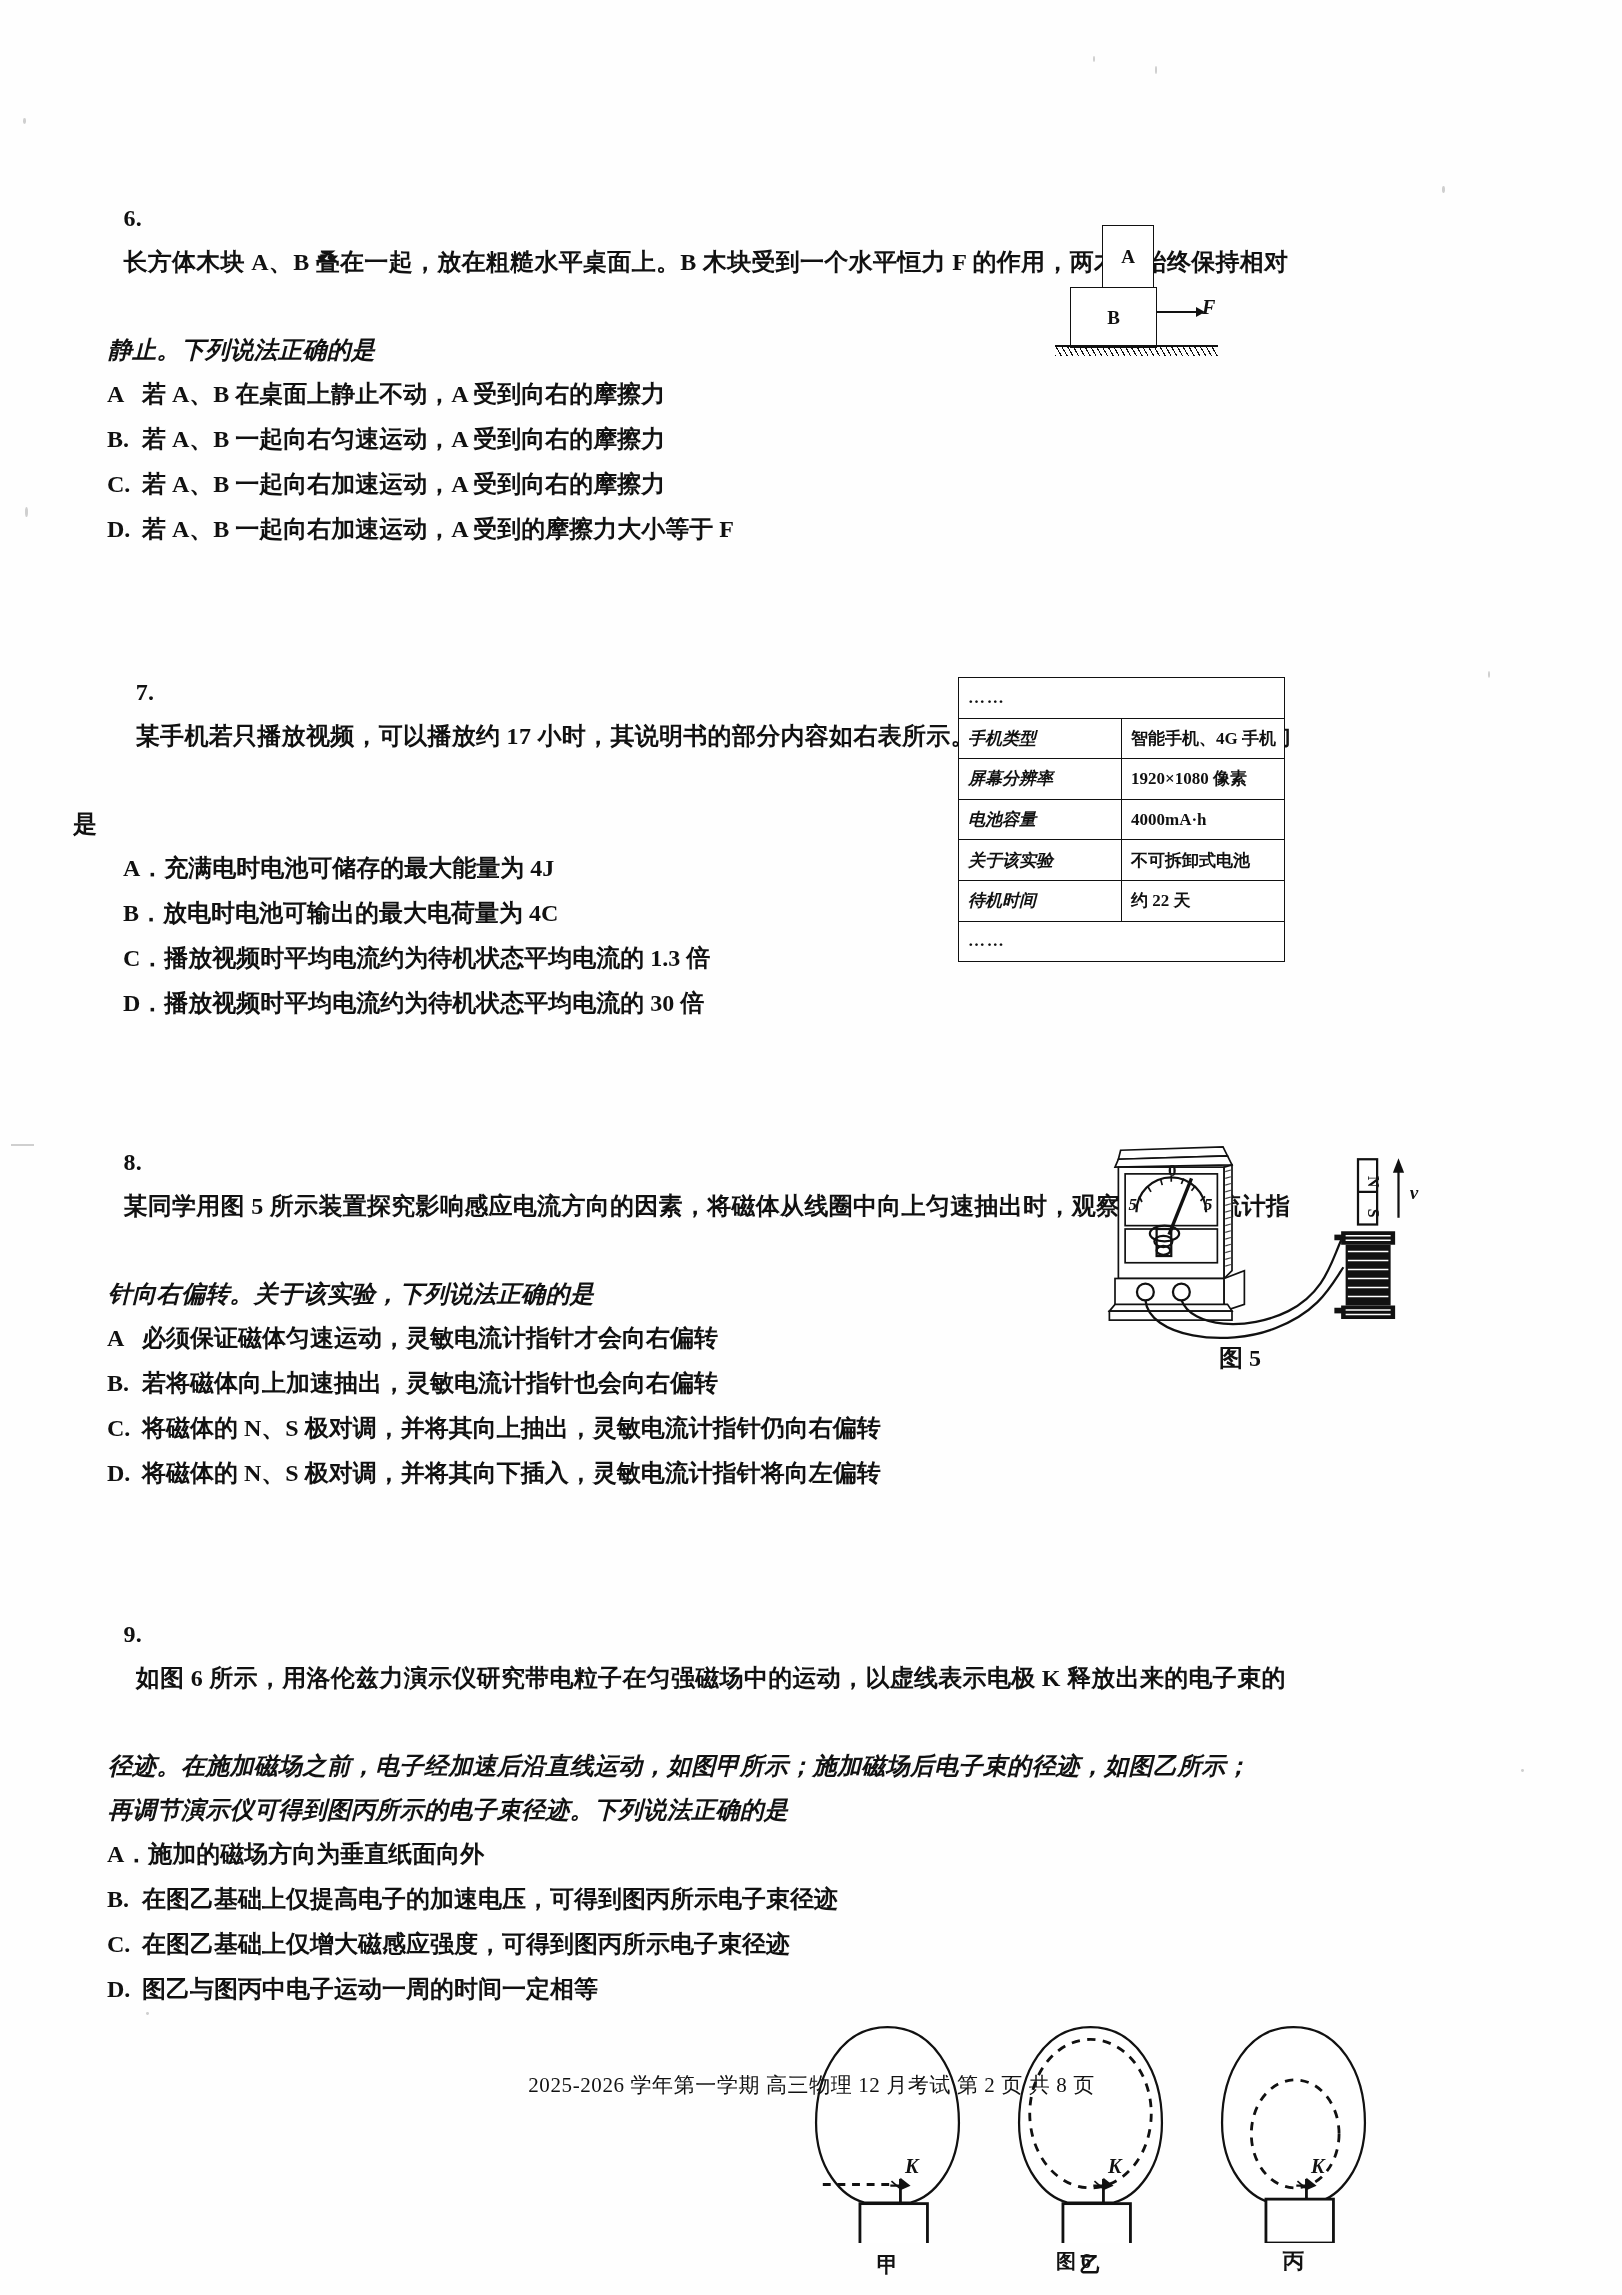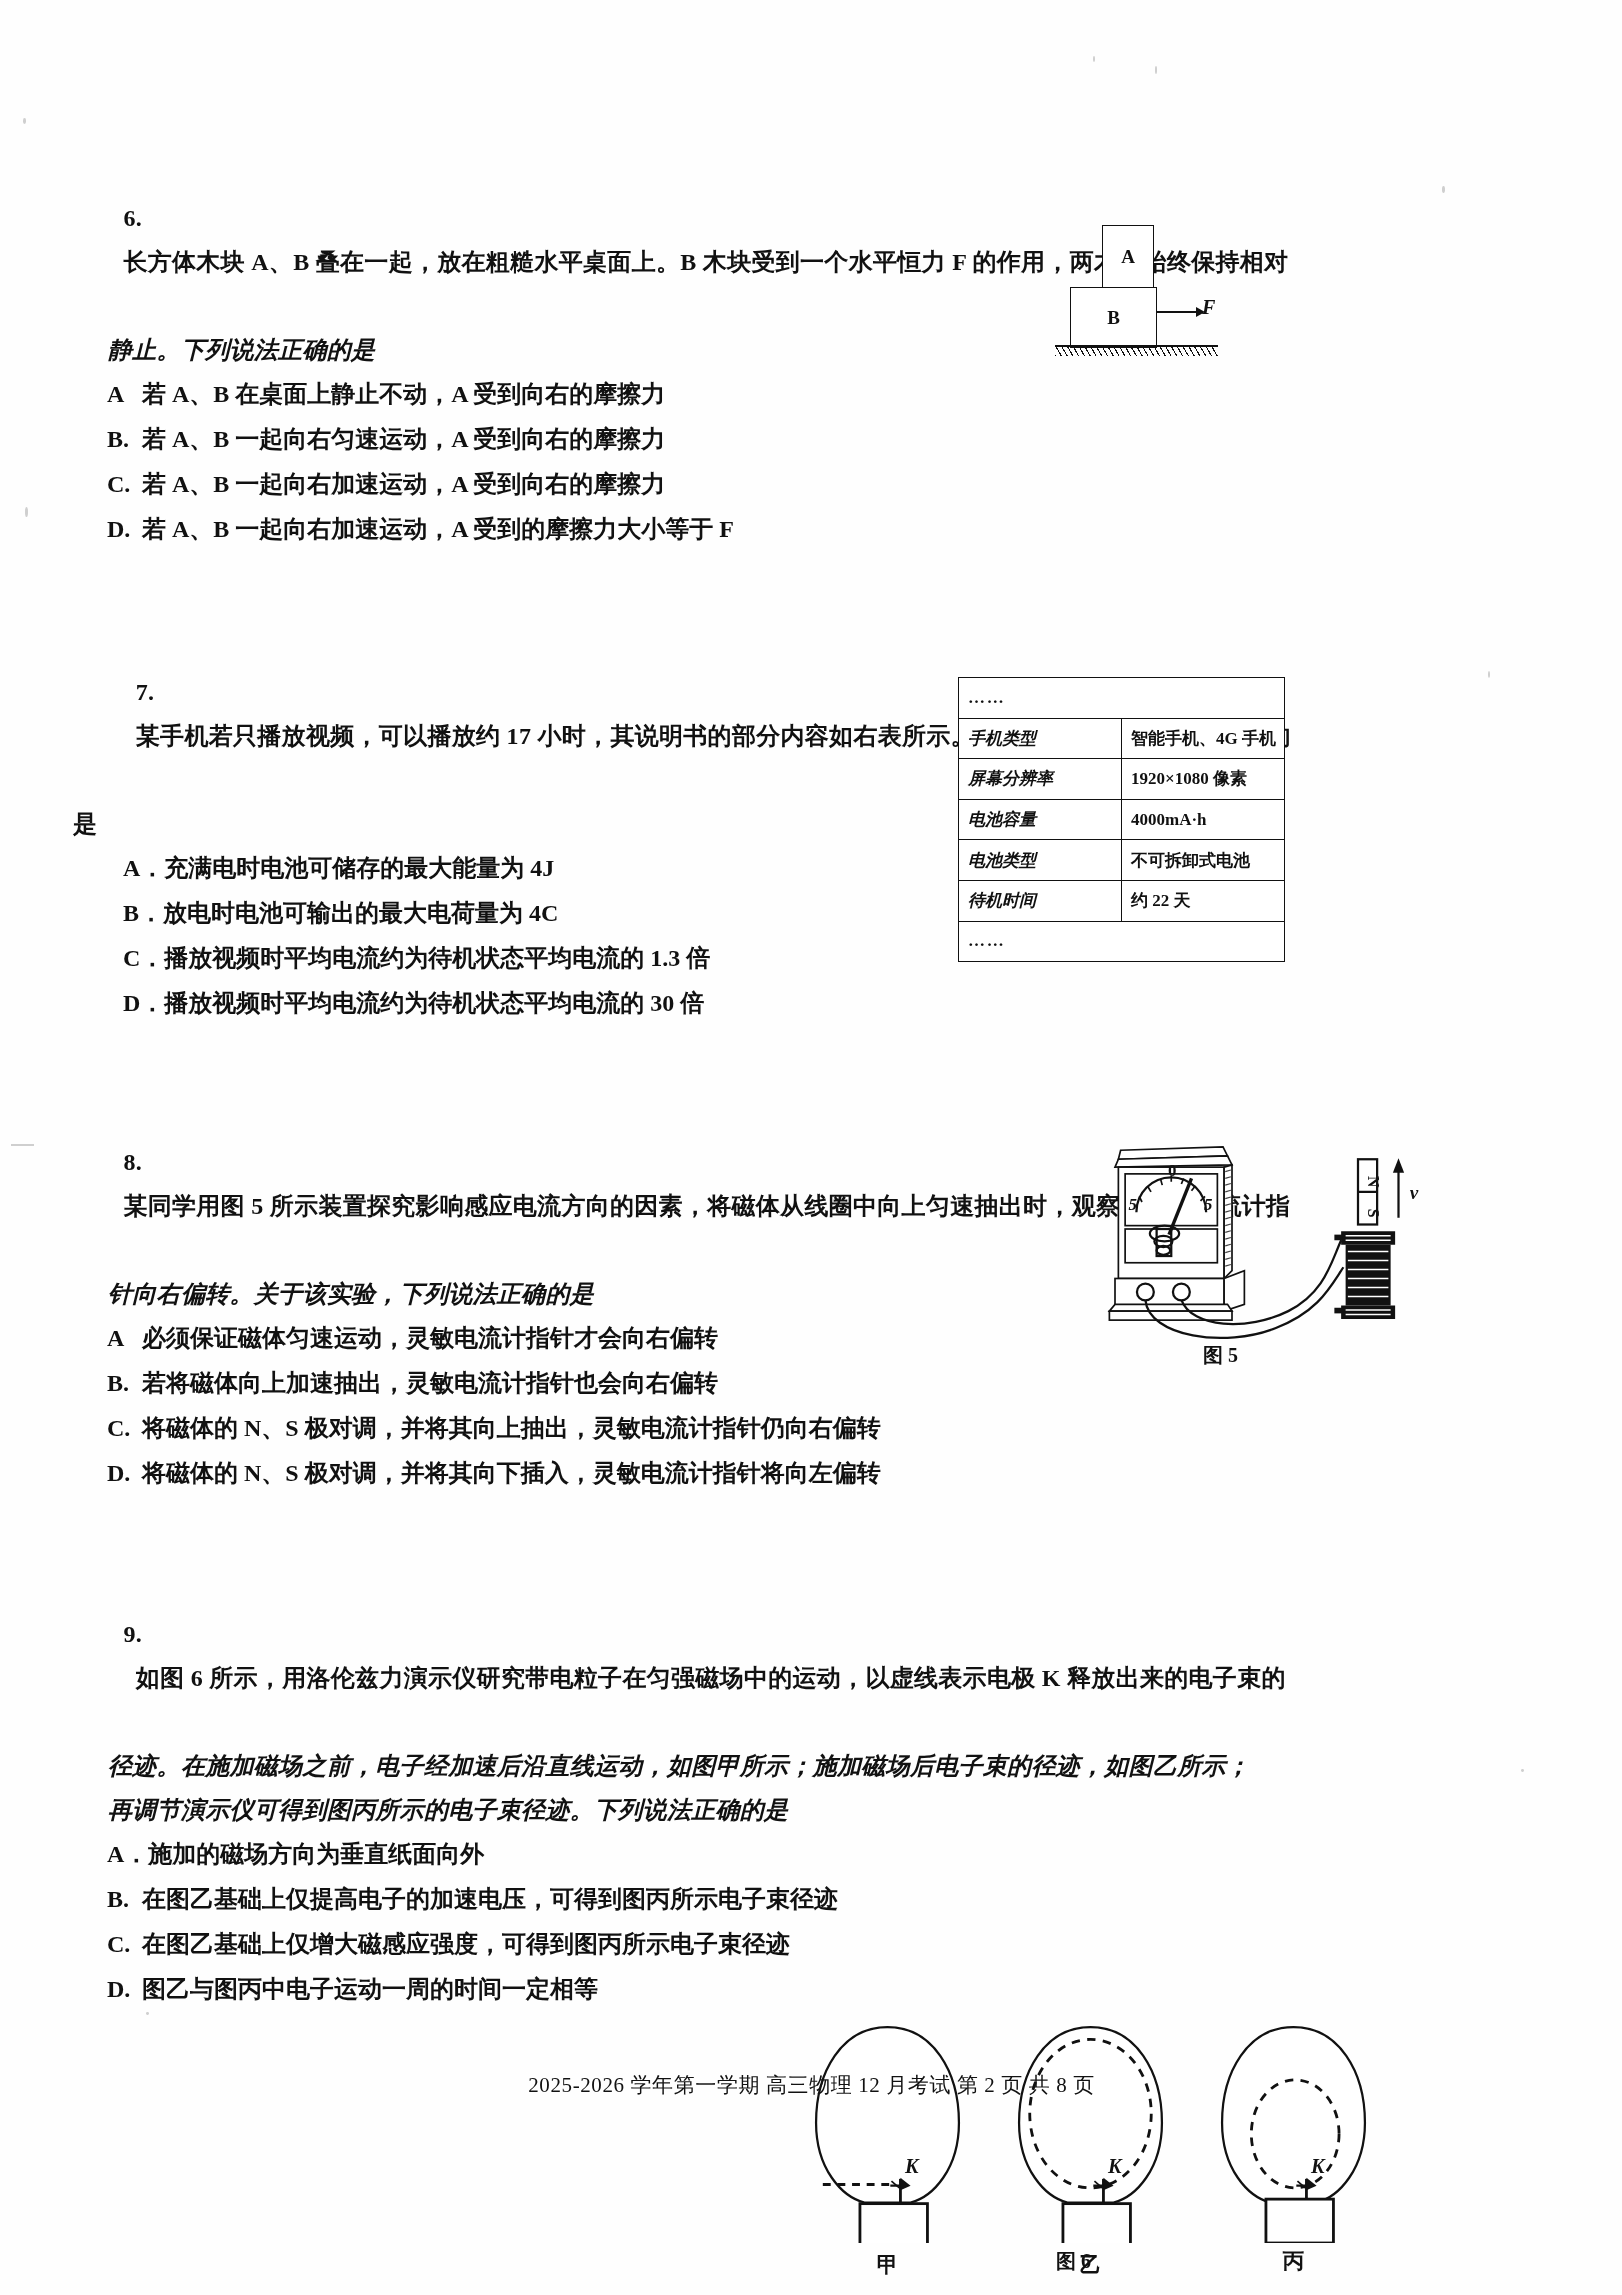--- a/index.html
+++ b/index.html
@@ -184,23 +184,23 @@
   #fig-q8 {
     position: absolute;
     left: 1034px;
     top: 34px;
     width: 439px;
     height: 237px;
   }
   #fig-q8 svg { display: block; }
   #fig-q8 .caption {
     position: absolute;
-    left: 96px;
+    left: 112px;
     top: 212px;
-    font-size: 20px;
+    font-size: 24px;
     font-weight: 700;
   }
 
   
   #fig-q9 {
     position: relative;
     width: 597px;
     height: 248px;
     margin-left: 727px;
     margin-top: 5.6px;
@@ -322,21 +322,21 @@
           </tr>
           <tr>
             <td class="k">屏幕分辨率</td>
             <td>1920×1080 像素</td>
           </tr>
           <tr>
             <td class="k">电池容量</td>
             <td>4000mA·h</td>
           </tr>
           <tr>
-            <td class="k">电池类型</td>
+            <td class="k">关于该实验</td>
             <td>不可拆卸式电池</td>
           </tr>
           <tr>
             <td class="k">待机时间</td>
             <td>约 22 天</td>
           </tr>
           <tr>
             <td class="full dots-bot" colspan="2">……</td>
           </tr>
         </tbody>

